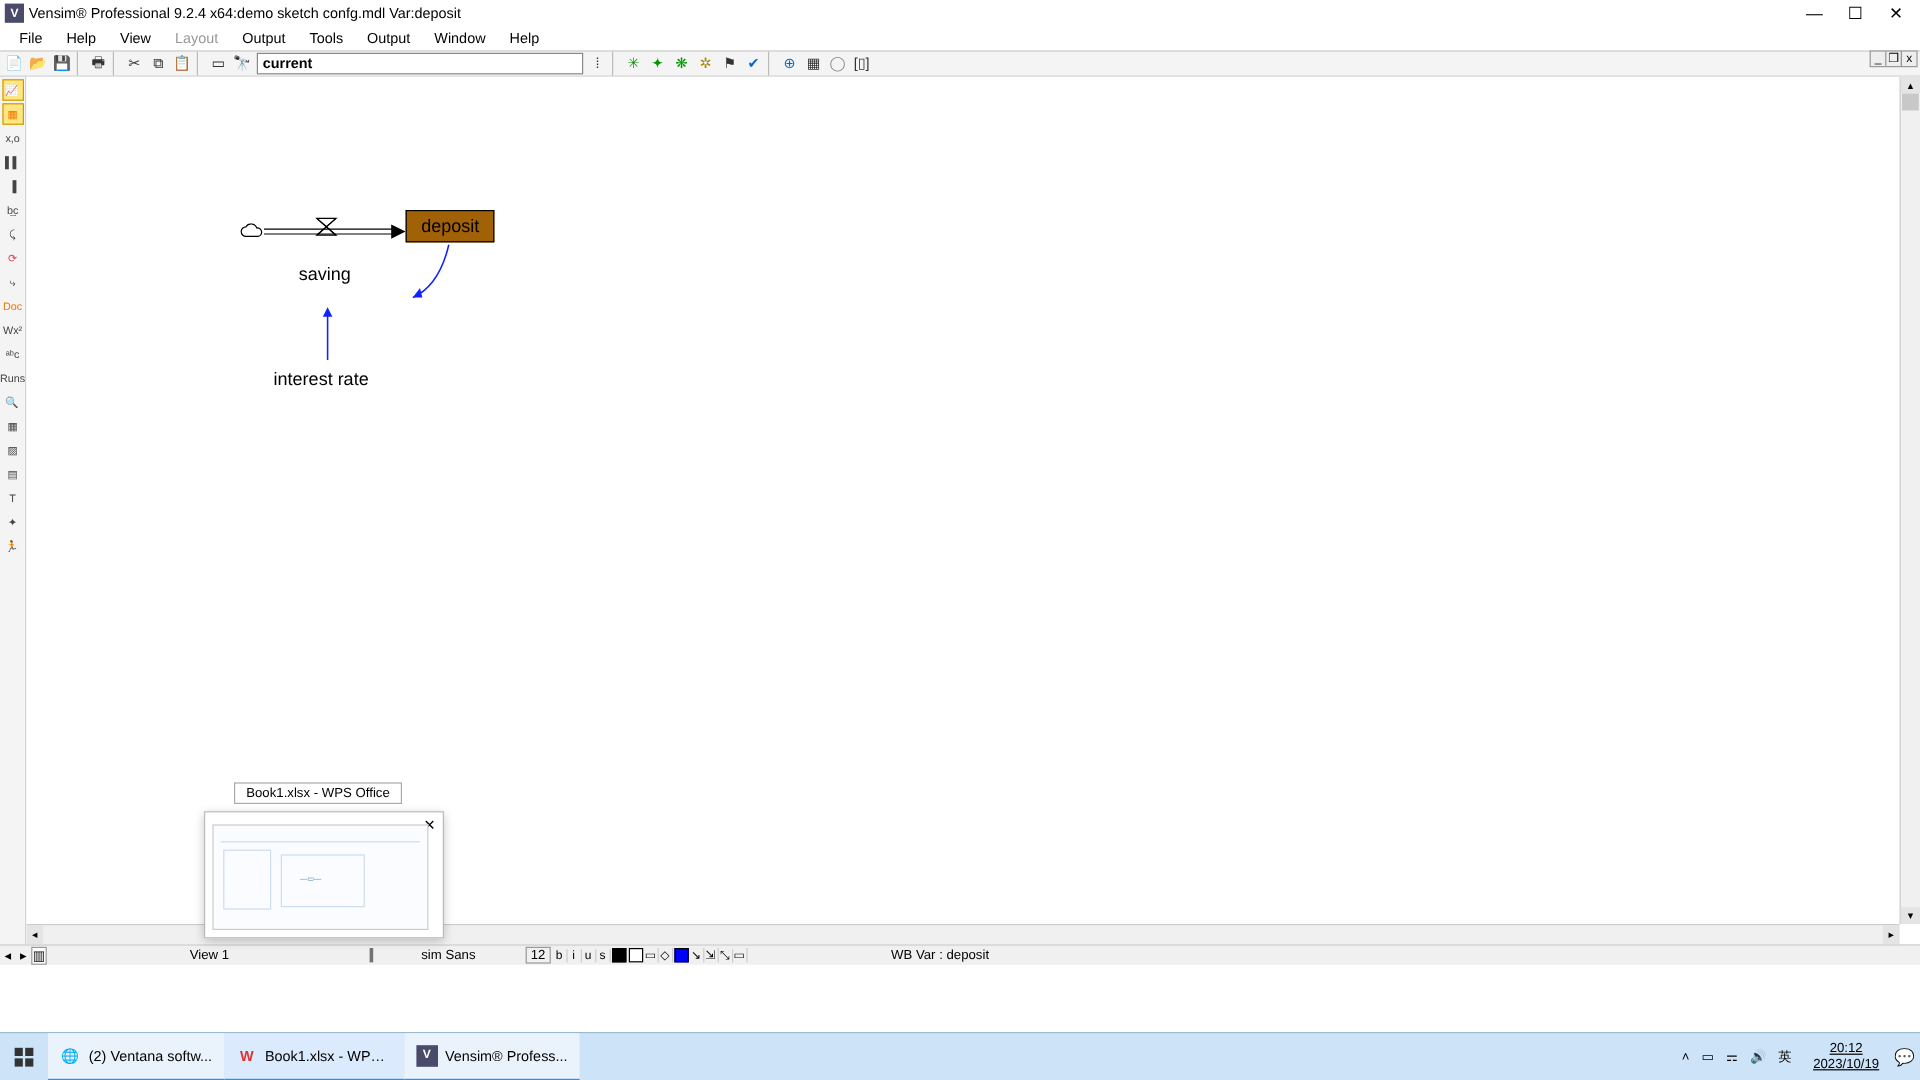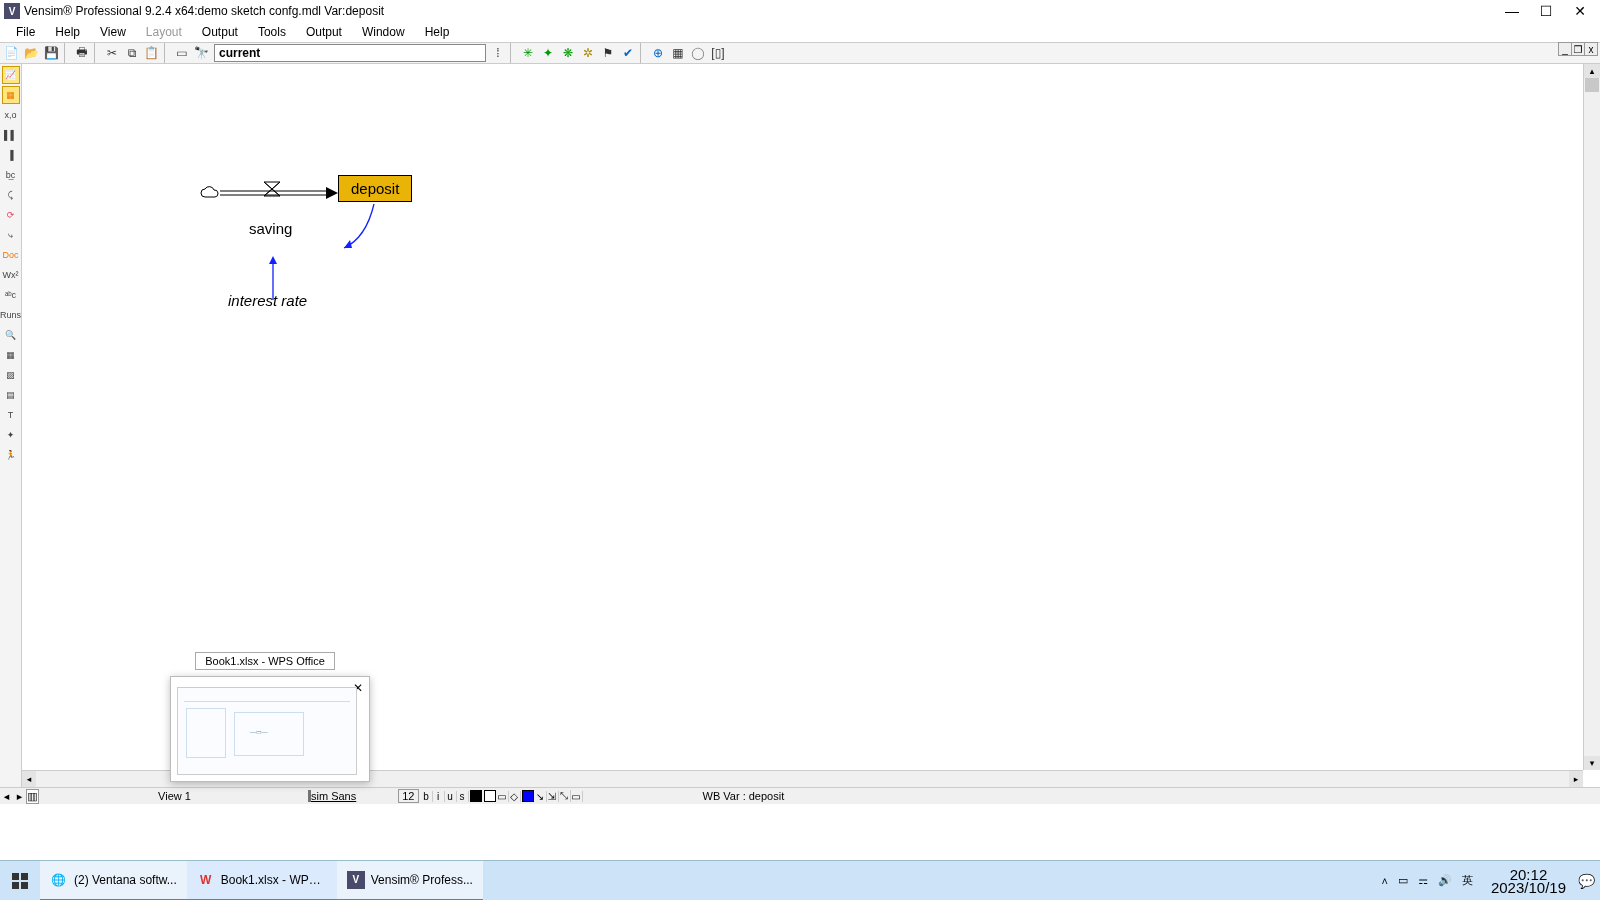--- a/index.html
+++ b/index.html
@@ -32,49 +32,49 @@
 .leftbar .lb.pink{ color:#d46;}
 .leftbar .lb.orange{ color:#e70;}
 
 .canvas-wrap { flex:1; position:relative; background:#fff; overflow:hidden;}
 .scroll-v { position:absolute; right:0; top:0; bottom:17px; width:17px; background:#f0f0f0; border-left:1px solid #ccc;}
 .scroll-v .thumb{ position:absolute; top:14px; left:1px; right:1px; height:14px; background:#c8c8c8;}
 .scroll-v .arr{ position:absolute; left:0; right:0; height:14px; background:#e4e4e4; text-align:center; font-size:9px; line-height:14px;}
 .scroll-h { position:absolute; left:0; right:17px; bottom:0; height:17px; background:#f0f0f0; border-top:1px solid #ccc;}
 .scroll-h .arr{ position:absolute; top:0; bottom:0; width:14px; background:#e4e4e4; text-align:center; font-size:9px; line-height:17px;}
 
-.node-box { position:absolute; border:1px solid #000; padding:4px 12px; font-size:15px; background:#eab308;}
+.node-box { position:absolute; border:1px solid #000; padding:4px 12px; font-size:15px; background:#a16207;}
 .node-text { position:absolute; font-size:15px; color:#000;text-align:center;}
 .cloud { position:absolute; width:20px; height:14px; }
 .cloud svg{ width:100%;height:100%;}
 .viewbar { position:absolute; left:0; right:0; bottom:96px; height:17px; background:#f0f0f0; border-top:1px solid #ccc; display:flex; align-items:center; font-size:11px;}
 .viewbar .arrbtn{ width:13px; text-align:center;}
 .viewbar .tabbtn{ width:13px; text-align:center; border:1px solid #999; background:#fff; margin-right:2px;}
 .viewbar .viewname{ width: 270px; text-align:center; border-right:3px solid #737373;}
-.viewbar .fontname{ text-decoration:underline;}
+.viewbar .fontname{ margin-left:40px;}
 .viewbar .fsz{ border:1px solid #999; padding:0 3px; margin:0 2px;}
 .viewbar .fmt{ width:12px; text-align:center; font-size:10px; border-right:1px solid #ccc;}
 .viewbar .swatch{ width:12px; height:12px; border:1px solid #000; margin:0 1px;}
 .viewbar .var{ margin-left:120px;}
 
 .taskbar-preview { position:absolute; left:170px; bottom:118px; width:200px; }
 .tp-title{ background:#fff; border:1px solid #aaa; padding:2px 6px; font-size:11px; width:140px; margin-left:25px; margin-bottom:6px;text-align:center;}
 .tp-body{ background:#fff; border:1px solid #bbb; padding:6px; position:relative; box-shadow:0 2px 8px rgba(0,0,0,.25);}
 .tp-close{ position:absolute; right:6px; top:4px; font-size:12px; cursor:pointer;}
 .tp-thumb{ width:180px; height:88px; border:1px solid #ccc; background:#fafcff; margin-top:4px; position:relative;}
 .tp-thumb .mini{ position:absolute; font-size:6px; color:#789;}
 
 .taskbar { position:absolute; left:0; right:0; bottom:0; height:40px; background:#cde3f8; display:flex; align-items:center; border-top:1px solid #9bc;}
 .taskbar .start{ width:40px; height:40px; display:flex;align-items:center;justify-content:center; font-size:16px;}
 .taskbar .titem{ height:40px; display:flex; align-items:center; padding:0 10px; gap:6px; font-size:12px; border-bottom:2px solid transparent; cursor:pointer; max-width:150px;}
 .taskbar .titem.active{ background:#eaf3fb; border-bottom:2px solid #3a8ad6;}
 .taskbar .titem .ico{ width:18px; height:18px; display:flex;align-items:center;justify-content:center;}
 .taskbar .spacer{ flex:1;}
 .taskbar .tray{ display:flex; align-items:center; gap:10px; padding:0 10px; font-size:11px;}
-.taskbar .clock{ text-align:center; font-size:15px; line-height:13px; padding:0 8px;}
+.taskbar .clock{ text-align:center; font-size:11px; line-height:13px; padding:0 8px;text-decoration:underline;}
 .taskbar .notif{ width:26px; text-align:center; font-size:14px;}
 
 .ellips{ white-space:nowrap; overflow:hidden; text-overflow:ellipsis;}
 </style>
 </head>
 <body>
 
 <div class="titlebar">
   <div class="titlebar-icon">V</div>
   <div class="titlebar-text">Vensim® Professional 9.2.4 x64:demo sketch confg.mdl Var:deposit</div>
@@ -203,21 +203,21 @@
 
     <svg style="position:absolute; left:240px; top:116px; width:20px; height:18px;">
       <path d="M2 2 L18 16 M18 2 L2 16" stroke="#000" stroke-width="1" fill="none"></path>
       <path d="M2 2 L18 2 L10 9 Z M2 16 L18 16 L10 9 Z" fill="none" stroke="#000" stroke-width="1"></path>
     </svg>
 
     <div class="node-box" style="left:316px; top:111px;">deposit</div>
 
     <div class="node-text" style="left:227px; top:156px;">saving</div>
 
-    <div class="node-text" style="left:206px; top:228px;font-style:italic;">interest rate</div>
+    <div class="node-text" style="left:206px; top:244px;">interest rate</div>
 
     <svg style="position:absolute; left:314px; top:136px; width:50px; height:55px;">
       <path d="M38 4 Q30 38 8 48" fill="none" stroke="#12f" stroke-width="1.3"></path>
       <polygon points="8,48 14,40 16,48" fill="#12f"></polygon>
     </svg>
 
     <svg style="position:absolute; left:243px; top:188px; width:16px; height:50px;">
       <line x1="8" y1="48" x2="8" y2="8" stroke="#12f" stroke-width="1.3"></line>
       <polygon points="8,4 4,12 12,12" fill="#12f"></polygon>
     </svg>

